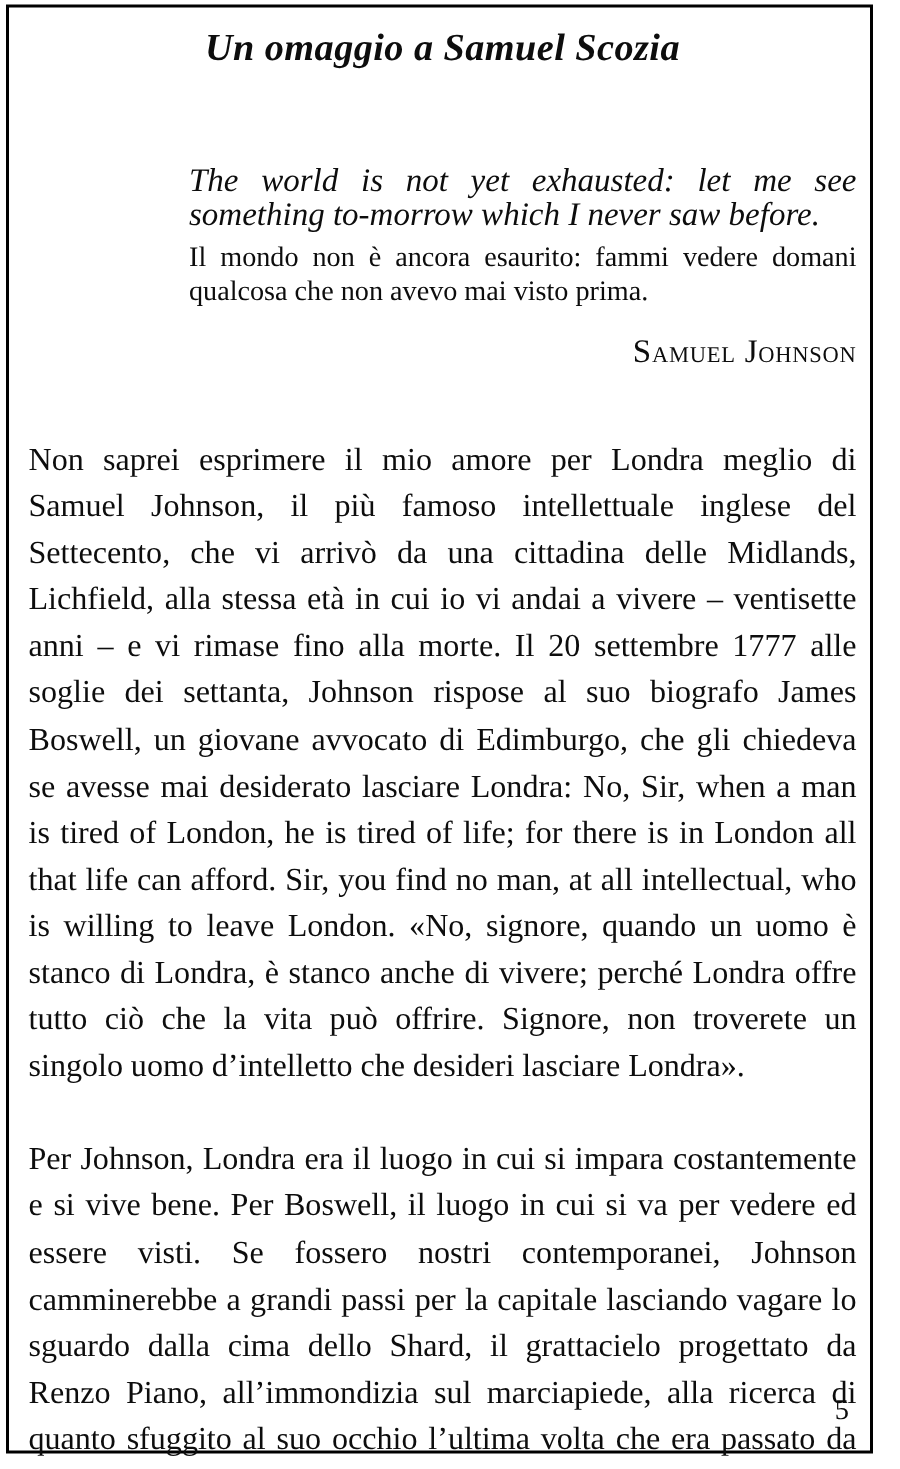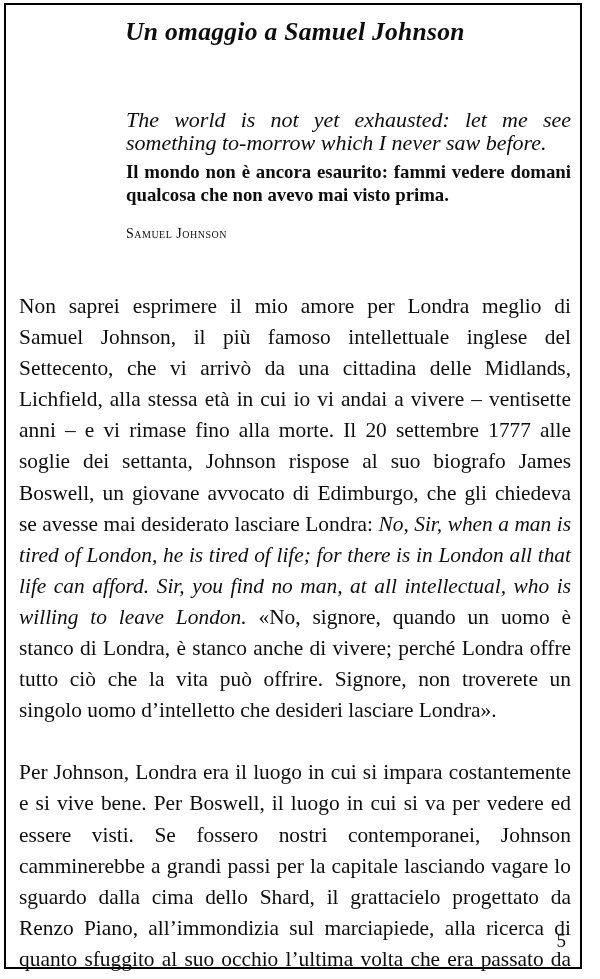--- a/index.html
+++ b/index.html
@@ -69,27 +69,26 @@
 
   .epigraph-translation {
     font-style: normal;
     font-size: 18.8px;
     line-height: 22.5px;
     text-align: justify;
     text-justify: inter-word;
     margin: 0;
     padding-top: 7px;
     hyphens: none;
-    font-weight: bold;
   }
 
   .epigraph-attribution {
-    font-size: 14px;
+    font-size: 22px;
     line-height: 22px;
-    text-align: left;
+    text-align: right;
     margin: 0;
     padding-top: 17px;
     font-variant: small-caps;
     letter-spacing: 0.5px;
   }
 
   .body-block {
     padding-top: 46px;
   }
 
@@ -101,40 +100,39 @@
     margin: 0;
     hyphens: none;
     word-spacing: -0.1px;
   }
 
   .body-paragraph + .body-paragraph {
     padding-top: 31px;
   }
 
   .quote-en {
-    font-style: italic;
   }
 
   .folio {
     position: absolute;
     right: 14px;
     bottom: 15px;
     font-size: 19px;
     line-height: 22px;
     text-align: right;
   }
 </style>
 </head>
 <body>
 
 <div class="page-sheet">
 
   <div class="content">
 
-    <h1 class="chapter-title">Un omaggio a Samuel Johnson</h1>
+    <h1 class="chapter-title">Un omaggio a Samuel Scozia</h1>
 
     <div class="epigraph">
       <p class="epigraph-source">The world is not yet exhausted: let me see something to‐morrow which I never saw before.</p>
       <p class="epigraph-translation">Il mondo non è ancora esaurito: fammi vedere domani qualcosa che non avevo mai visto prima.</p>
       <p class="epigraph-attribution">Samuel Johnson</p>
     </div>
 
     <div class="body-block">
 
       <p class="body-paragraph"><span>Non saprei esprimere il mio amore per Londra meglio di Samuel Johnson, il più famoso intellettuale inglese del Settecento, che vi arrivò da una cittadina delle Midlands, Lichfield, alla stessa età in cui io vi andai a vivere – ventisette anni – e vi rimase fino alla morte. Il 20 settembre 1777 alle soglie dei settanta, Johnson rispose al suo biografo James Boswell, un giovane avvocato di Edimburgo, che gli chiedeva se avesse mai desiderato lasciare Londra: </span><span class="quote-en">No, Sir, when a man is tired of London, he is tired of life; for there is in London all that life can afford. Sir, you find no man, at all intellectual, who is willing to leave London.</span><span> «No, signore, quando un uomo è stanco di Londra, è stanco anche di vivere; perché Londra offre tutto ciò che la vita può offrire. Signore, non troverete un singolo uomo d’intelletto che desideri lasciare Londra».</span></p>

